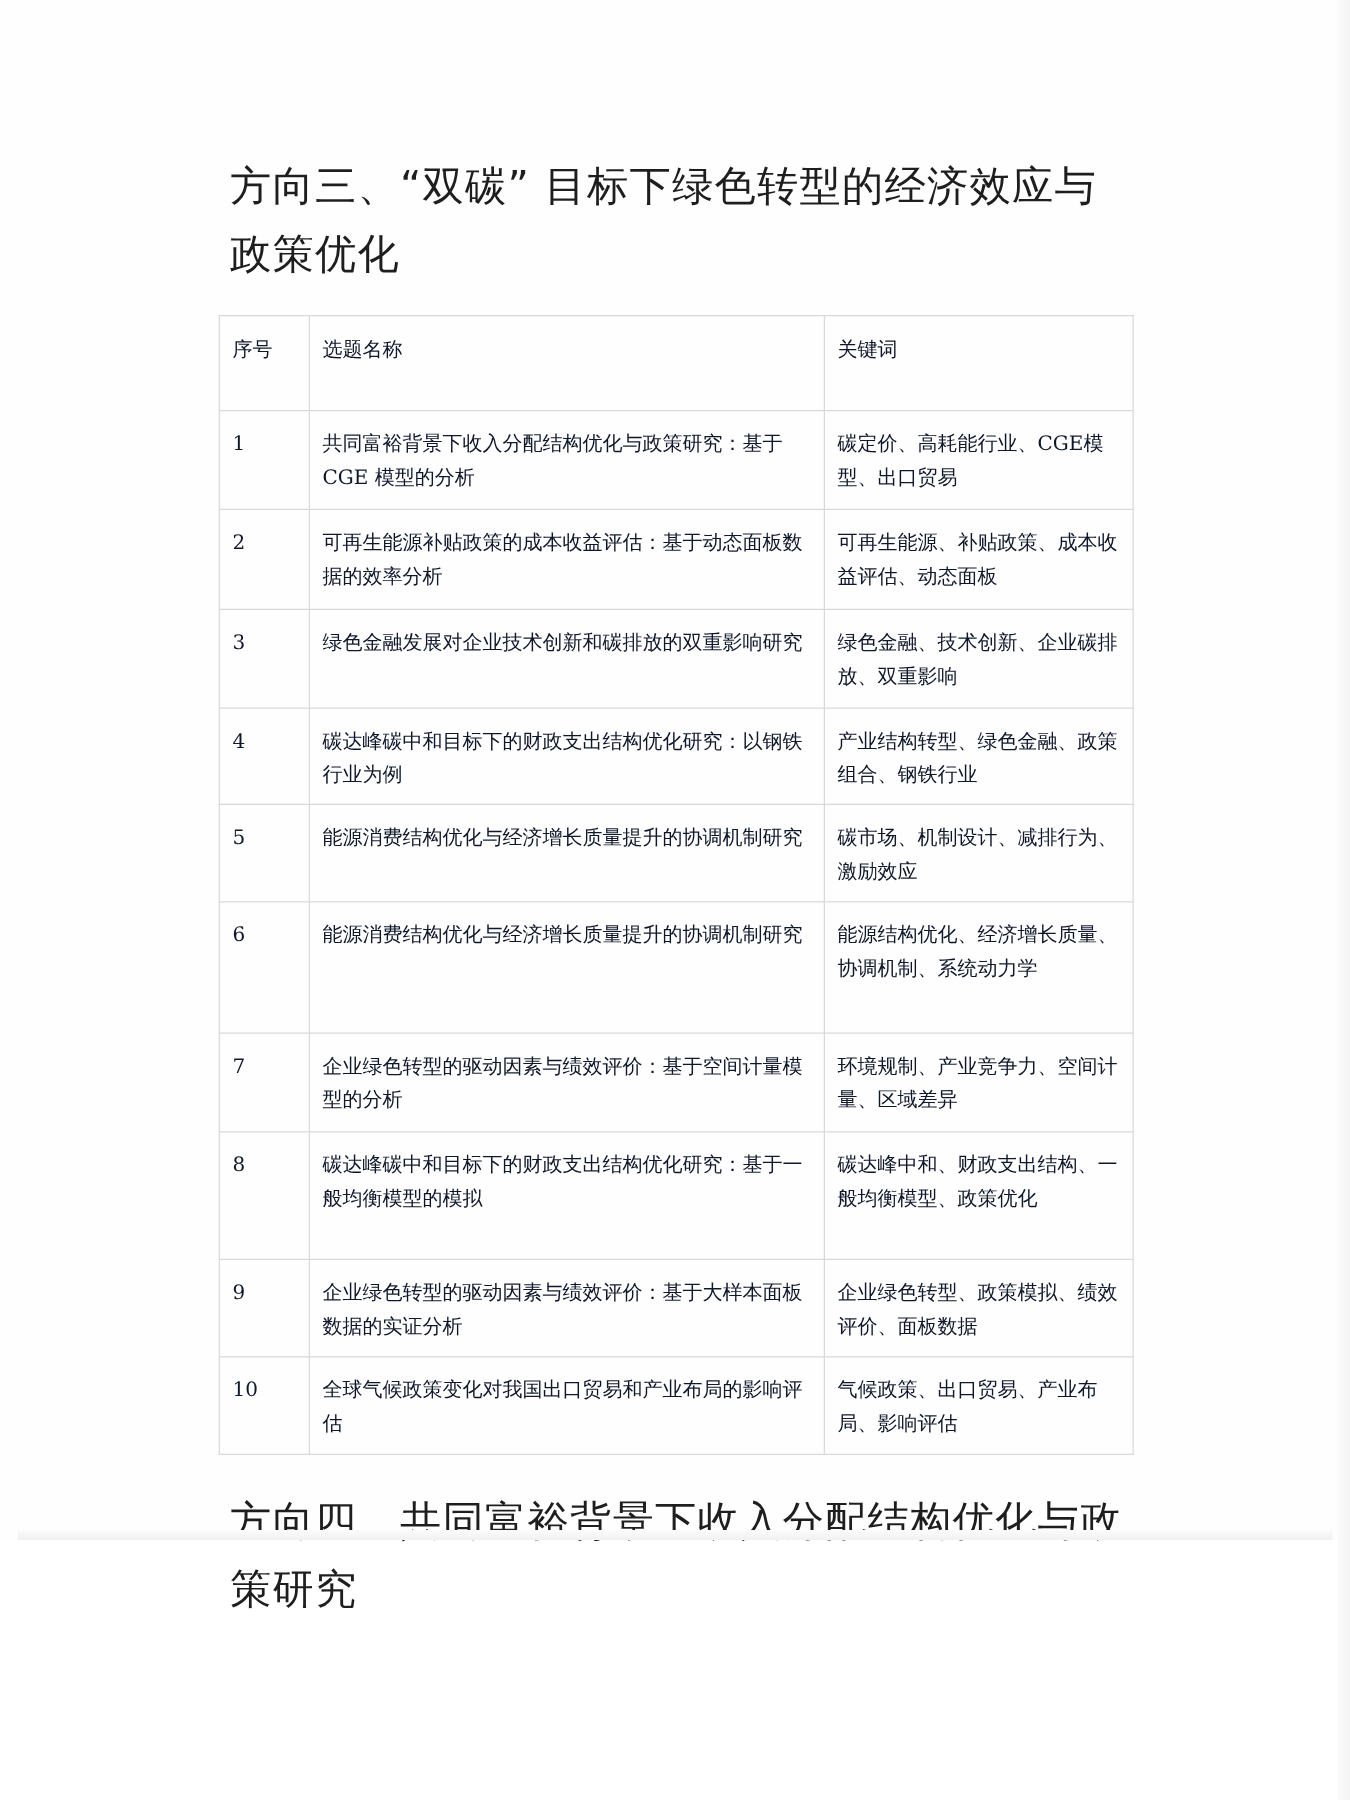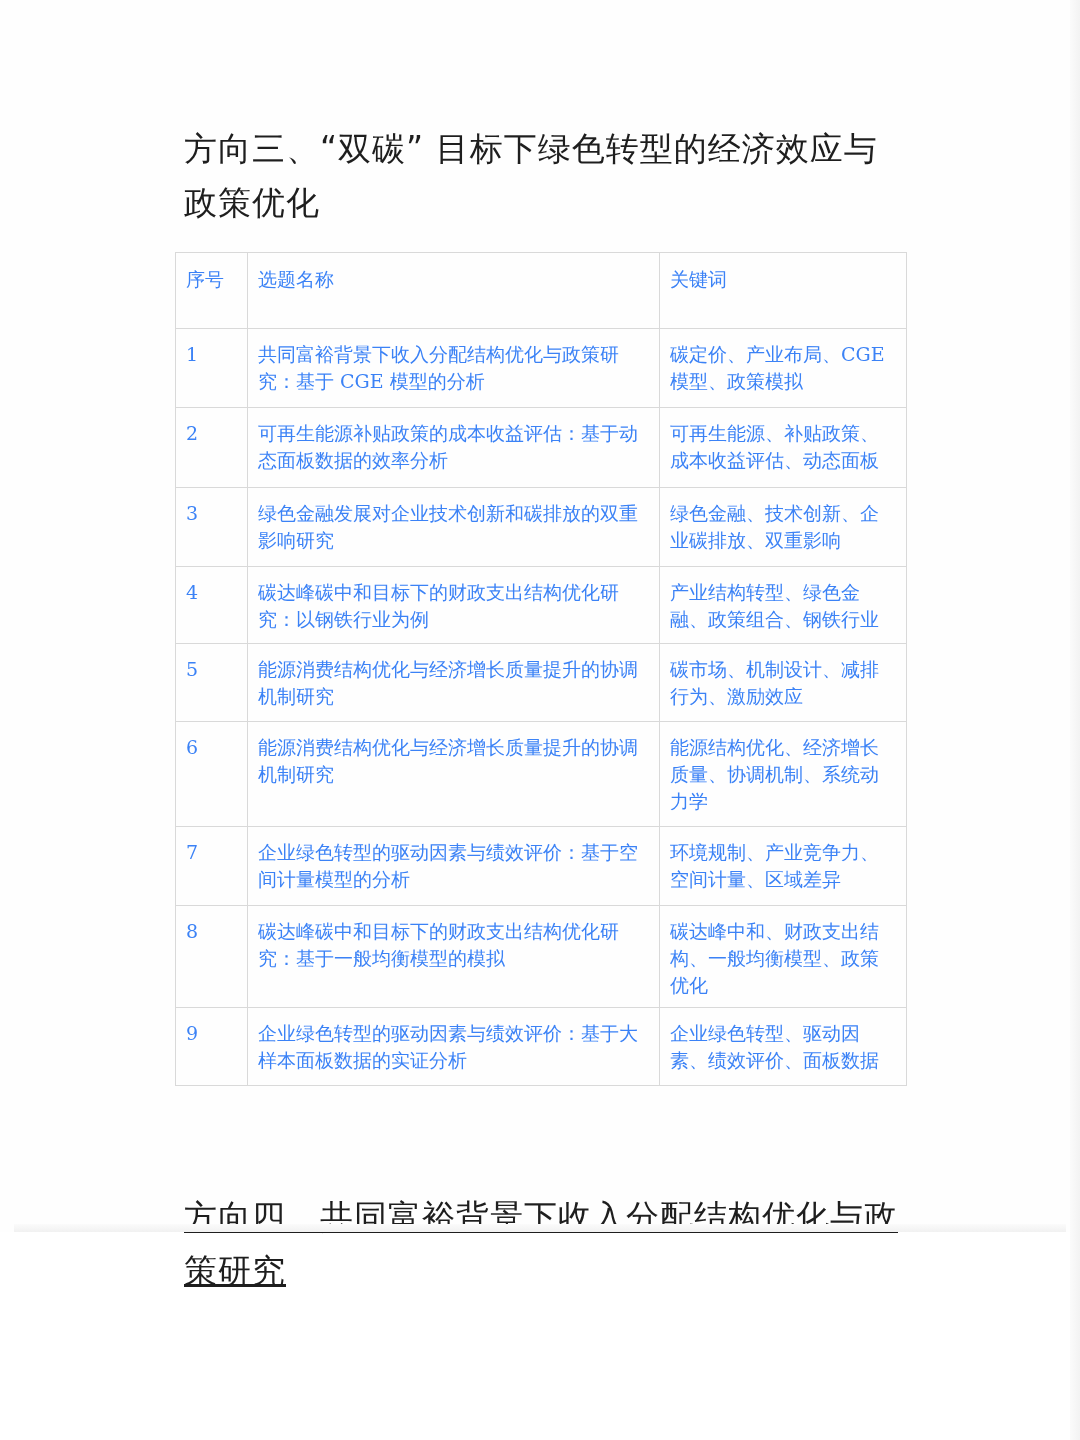--- a/index.html
+++ b/index.html
@@ -40,32 +40,32 @@
       width: 720px;
       font-family: "DejaVu Sans", "Liberation Sans", sans-serif;
       font-size: 33px;
       line-height: 54px;
       color: #1e1e1e;
       letter-spacing: 1px;
       margin: 0;
       font-weight: normal;
     }
     .heading.h3 { top: 122px; }
-    .heading.h4 { top: 1190px; text-decoration: underline; }
+    .heading.h4 { top: 1190px; }
 
     table.topics {
       position: absolute;
       left: 175px;
       top: 252px;
       width: 731px;
       border-collapse: collapse;
       table-layout: fixed;
-      font-size: 19px;
+      font-size: 16px;
       line-height: 27px;
-      color: #3b82f6;
+      color: #0f172a;
       padding-left: 24px;
     }
     table.topics td, table.topics th {
       border: 1.5px solid #d9d9d9;
       vertical-align: top;
       text-align: left;
       font-weight: normal;
       padding: 12px 10px 0 10px;
       box-sizing: border-box;
     }
@@ -103,21 +103,21 @@
     </colgroup>
     <tbody>
         <tr class="head">
       <th>序号</th>
       <th>选题名称</th>
       <th>关键词</th>
     </tr>
     <tr class="r1">
       <td class="no">1</td>
       <td>共同富裕背景下收入分配结构优化与政策研究：基于 CGE 模型的分析</td>
-      <td class="kw">碳定价、产业布局、CGE模型、政策模拟</td>
+      <td class="kw">碳定价、高耗能行业、CGE模型、出口贸易</td>
     </tr>
     <tr class="r2">
       <td class="no">2</td>
       <td>可再生能源补贴政策的成本收益评估：基于动态面板数据的效率分析</td>
       <td class="kw">可再生能源、补贴政策、成本收益评估、动态面板</td>
     </tr>
     <tr class="r3">
       <td class="no">3</td>
       <td>绿色金融发展对企业技术创新和碳排放的双重影响研究</td>
       <td class="kw">绿色金融、技术创新、企业碳排放、双重影响</td>
@@ -143,21 +143,26 @@
       <td class="kw">环境规制、产业竞争力、空间计量、区域差异</td>
     </tr>
     <tr class="r8">
       <td class="no">8</td>
       <td>碳达峰碳中和目标下的财政支出结构优化研究：基于一般均衡模型的模拟</td>
       <td class="kw">碳达峰中和、财政支出结构、一般均衡模型、政策优化</td>
     </tr>
     <tr class="r9">
       <td class="no">9</td>
       <td>企业绿色转型的驱动因素与绩效评价：基于大样本面板数据的实证分析</td>
-      <td class="kw">企业绿色转型、驱动因素、绩效评价、面板数据</td>
+      <td class="kw">企业绿色转型、政策模拟、绩效评价、面板数据</td>
+    </tr>
+    <tr class="r10">
+      <td class="no">10</td>
+      <td>全球气候政策变化对我国出口贸易和产业布局的影响评估</td>
+      <td class="kw">气候政策、出口贸易、产业布局、影响评估</td>
     </tr>
   </tbody>
     </table>
 
   <h2 class="heading h4">方向四、共同富裕背景下收入分配结构优化与政策研究</h2>
 
   <div class="right-edge"></div>
   <div class="bottom-edge"></div>
 </div>
 

